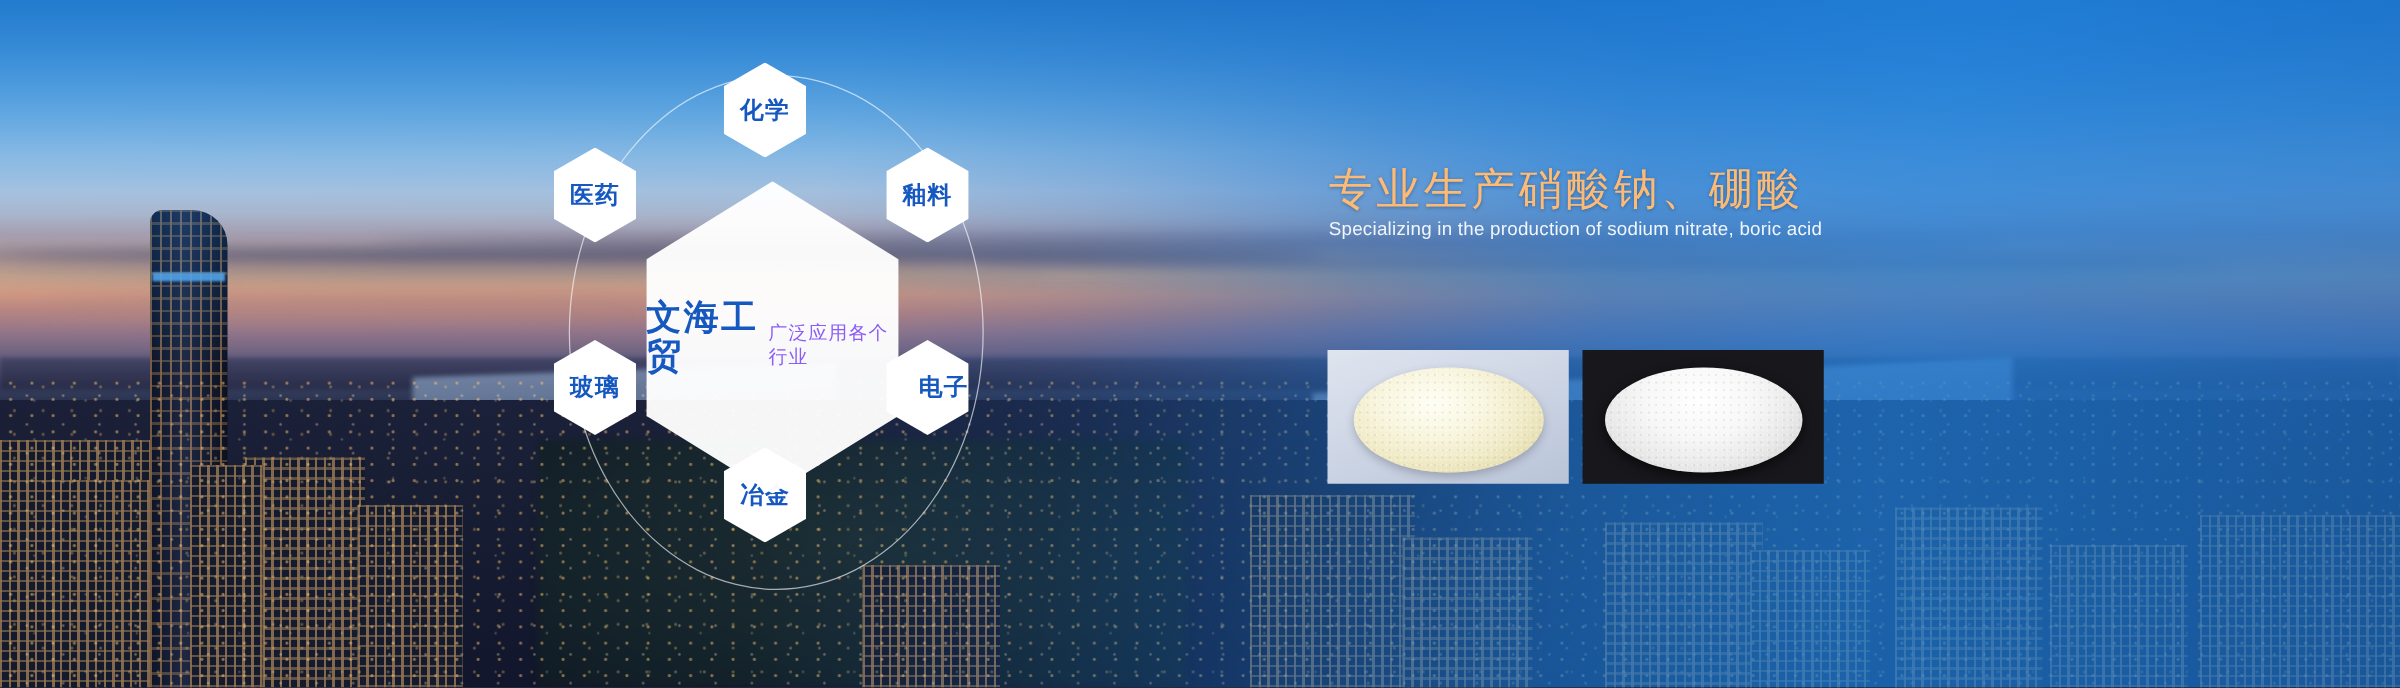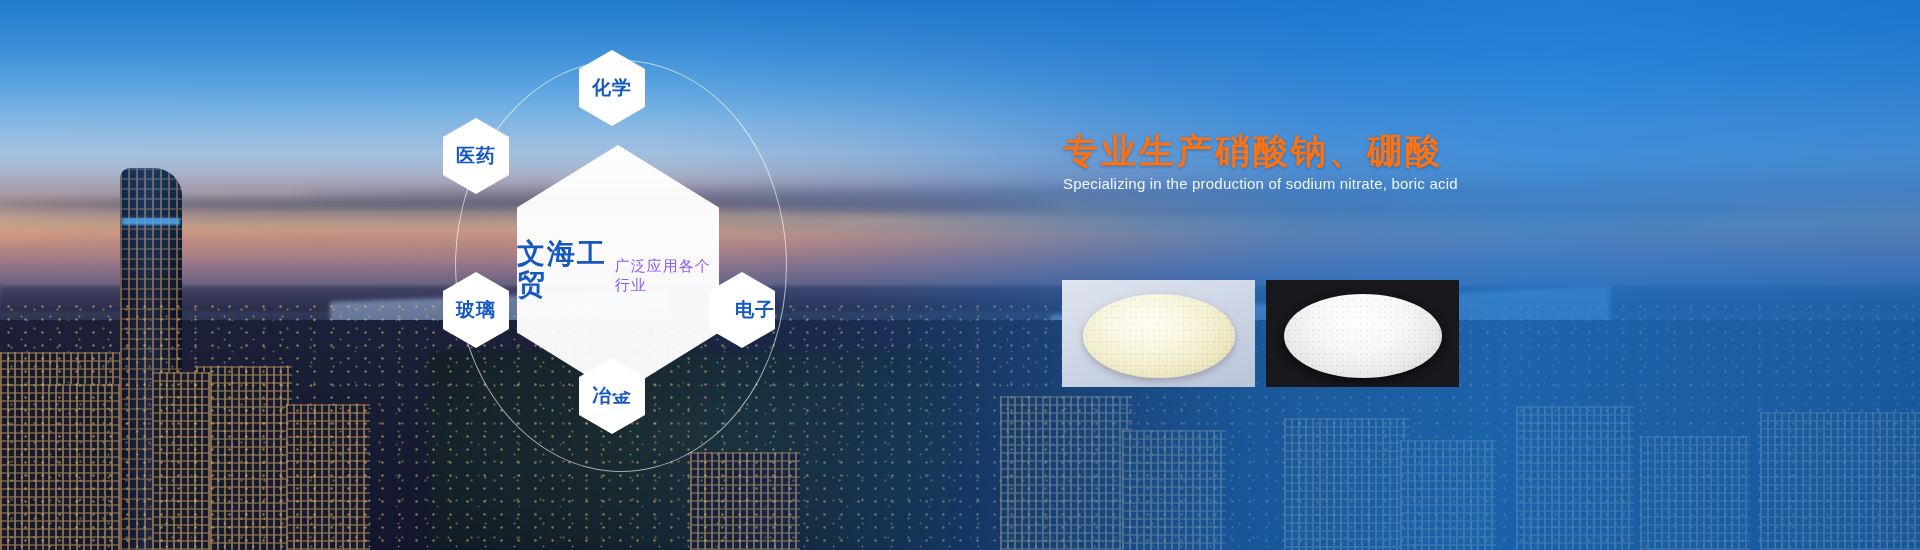--- a/index.html
+++ b/index.html
@@ -170,21 +170,21 @@
   }
   .center-sub {
     font-family:"DejaVu Sans","Liberation Sans",sans-serif;
     font-size:15px; color:#8b5cf6; letter-spacing:1px; margin-top:11px;
   }
 
   
   .copy { position:absolute; left:1063px; top:128px; width:760px; }
   .headline {
     font-family:"DejaVu Sans","Liberation Sans",sans-serif;
-    font-size:35px; font-weight:bold; color:#f97316; letter-spacing:3px;
+    font-size:35px; font-weight:normal; color:#fdba74; letter-spacing:3px;
     text-shadow:0 1px 3px rgba(0,30,70,.35); white-space:nowrap;
   }
   .subline {
     font-family:"Liberation Sans","DejaVu Sans",sans-serif;
     font-size:15px; color:#f0f6fb; letter-spacing:.2px; 
     white-space:nowrap;
   }
   .tagline {
     font-family:"DejaVu Serif","Liberation Serif",serif;
     font-size:19px; color:#eef5fb; letter-spacing:4px; margin-top:20px;
@@ -257,20 +257,23 @@
 
     <div class="top-blue"></div>
     <div class="blue-wash"></div>
   </div>
 
   <div class="diagram">
     <div class="ring"></div>
 
     <div class="hex small hex-chem">
         <span>化学</span>
+      </div>
+    <div class="hex small hex-glaze">
+        <span>釉料</span>
       </div>
     <div class="hex small hex-elec">
         <span>电子</span>
       </div>
     <div class="hex small hex-metal">
         <span>冶金</span>
       </div>
     <div class="hex small hex-glass">
         <span>玻璃</span>
       </div>

